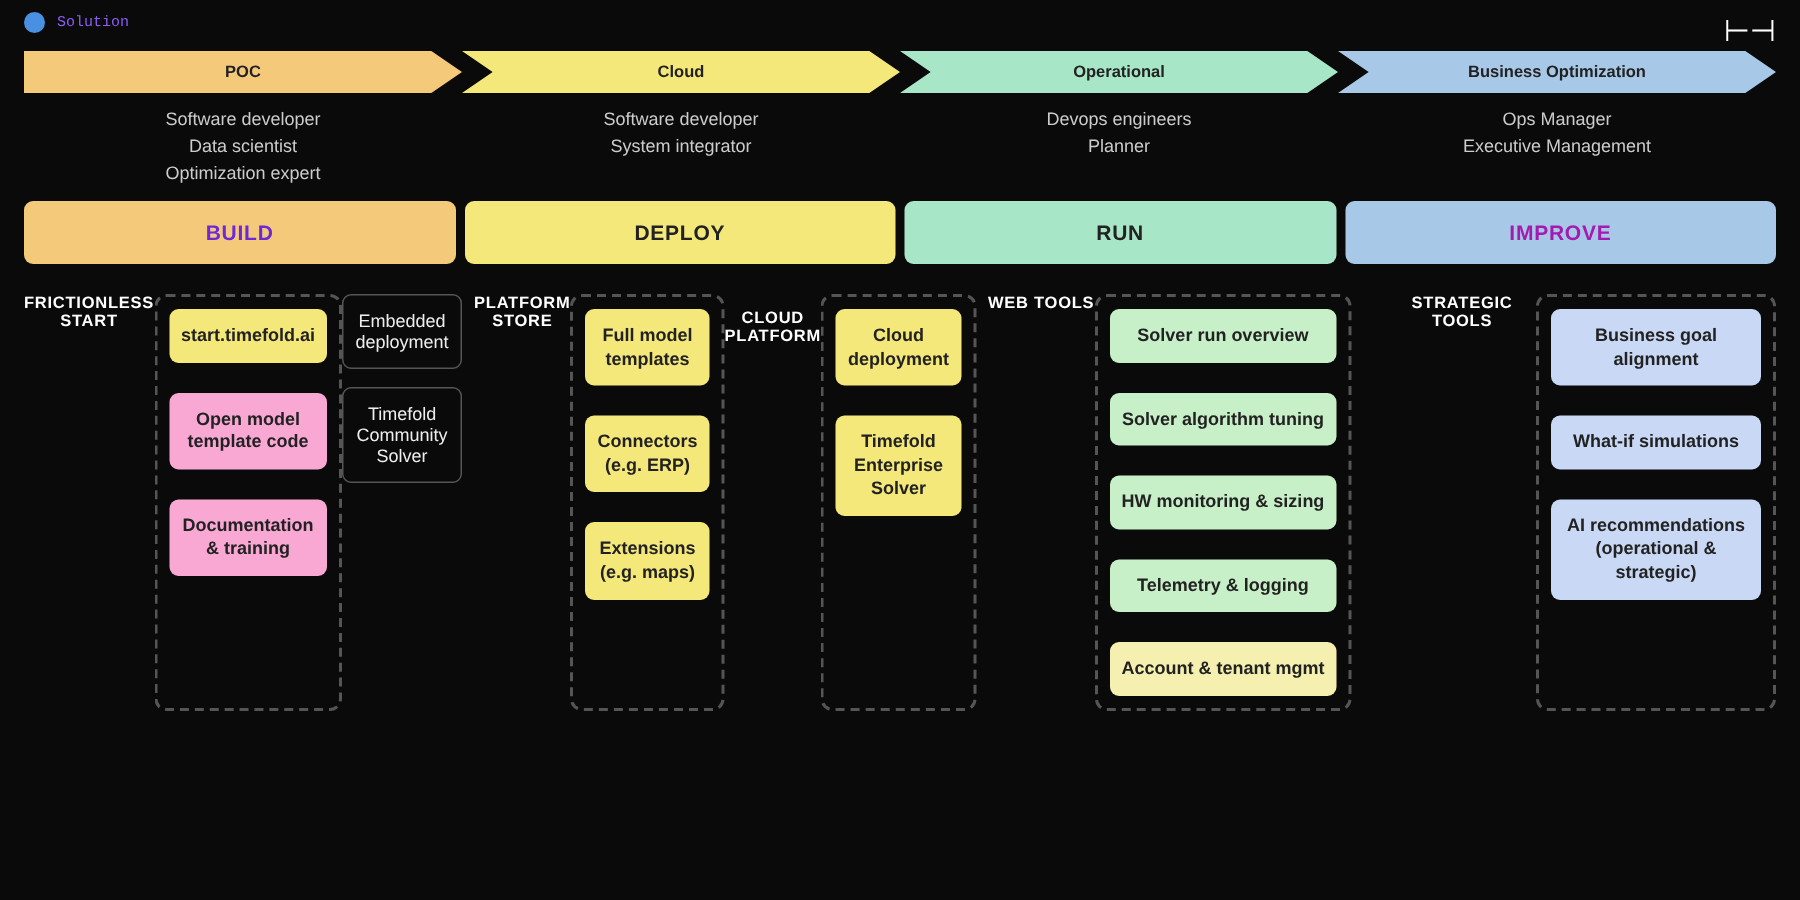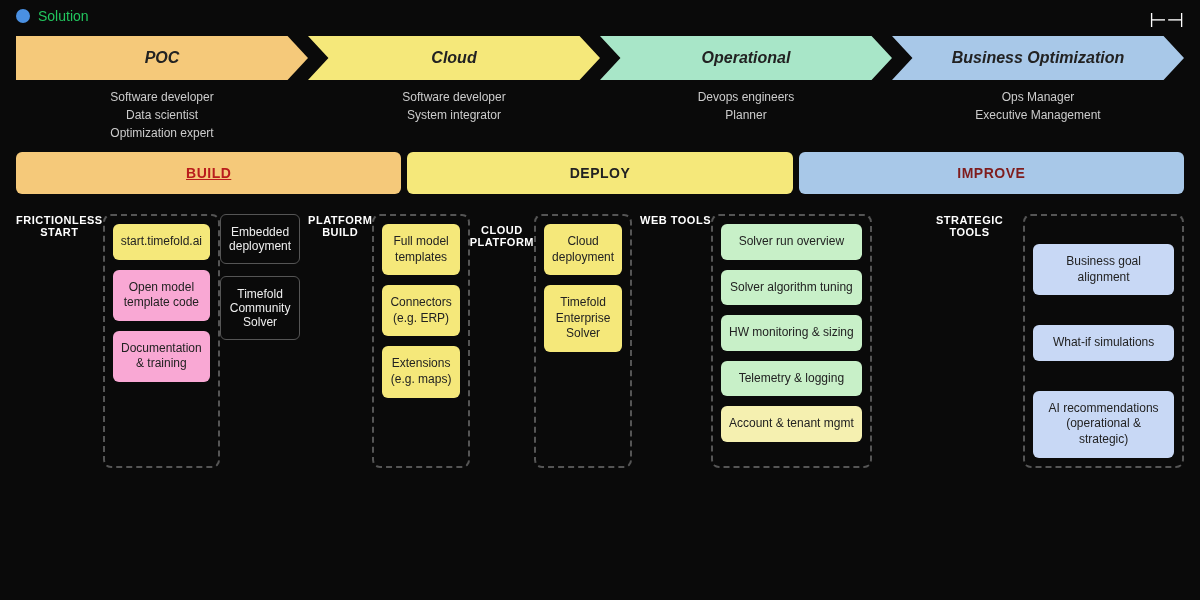--- a/index.html
+++ b/index.html
@@ -20,52 +20,52 @@
       padding: 8px 16px;
       position: relative;
     }
     .solution-dot {
       width: 14px; height: 14px;
       background: #4a90e2;
       border-radius: 50%;
       margin-right: 8px;
     }
     .solution-label {
-      color: #22c55e;
-      font-size: 14px;
+      color: #8b5cf6;
+      font-size: 10px;
+      font-family: Liberation Mono, monospace;
     }
     .logo {
       position: absolute;
       right: 16px;
       top: 8px;
       font-size: 20px;
       color: #fff;
     }
 
     
     .phases-row {
       display: flex;
       align-items: center;
       padding: 0 16px;
       margin-top: 4px;
       gap: 0;
     }
     .phase-arrow {
       flex: 1;
-      height: 44px;
+      height: 28px;
       display: flex;
       align-items: center;
       justify-content: center;
-      font-size: 16px;
+      font-size: 11px;
       font-weight: 600;
       color: #222;
       position: relative;
       clip-path: polygon(0% 0%, 93% 0%, 100% 50%, 93% 100%, 0% 100%, 7% 50%);
       text-align: center;
-      font-style: italic;
     }
     .phase-arrow:first-child {
       clip-path: polygon(0% 0%, 93% 0%, 100% 50%, 93% 100%, 0% 100%);
     }
     .phase-poc { background: #f5c97a; }
     .phase-pilot { background: #f5e87a; }
     .phase-operational { background: #a8e6c8; }
     .phase-bizopt { background: #a8c8e8; }
 
     
@@ -95,24 +95,24 @@
       display: flex;
       align-items: center;
       justify-content: center;
       font-size: 14px;
       font-weight: 700;
       border-radius: 6px;
       border: none;
       cursor: default;
       letter-spacing: 0.5px;
     }
-    .btn-build { background: #f5c97a; color: #b91c1c; text-decoration: underline; }
+    .btn-build { background: #f5c97a; color: #6d28d9; }
     .btn-deploy { background: #f5e87a; color: #222; }
     .btn-run { background: #a8e6c8; color: #222; }
-    .btn-improve { background: #a8c8e8; color: #7f1d1d; }
+    .btn-improve { background: #a8c8e8; color: #a21caf; }
 
     
     .main-content {
       display: flex;
       padding: 12px 16px 0 16px;
       gap: 8px;
       margin-top: 8px;
     }
     .column {
       flex: 1;
@@ -126,35 +126,36 @@
       text-align: center;
       margin-bottom: 8px;
       letter-spacing: 0.5px;
     }
     .dashed-box {
       border: 2px dashed #555;
       border-radius: 8px;
       padding: 8px;
       display: flex;
       flex-direction: column;
-      gap: 10px;
+      gap: 20px;
+      font-weight: bold;
     }
     .card {
       border-radius: 6px;
       padding: 10px 8px;
       font-size: 12px;
       text-align: center;
       color: #222;
       line-height: 1.3;
     }
     .card-yellow { background: #f5e87a; }
     .card-pink { background: #f9a8d4; }
     .card-light-yellow { background: #f5f0b0; }
     .card-light-green { background: #c8f0c8; }
-    .card-light-blue { background: #c8d8f5; margin-top: 20px; }
+    .card-light-blue { background: #c8d8f5; }
 
     .section-label {
       font-size: 11px;
       font-weight: 700;
       color: #fff;
       text-align: center;
       margin-top: 10px;
       margin-bottom: 6px;
       letter-spacing: 0.5px;
     }
@@ -189,40 +190,41 @@
 <div class="personas-row">
   <div class="persona-cell">Software developer<br>Data scientist<br>Optimization expert</div>
   <div class="persona-cell">Software developer<br>System integrator</div>
   <div class="persona-cell">Devops engineers<br>Planner</div>
   <div class="persona-cell">Ops Manager<br>Executive Management</div>
 </div>
 
 <div class="actions-row">
   <div class="action-btn btn-build">BUILD</div>
   <div class="action-btn btn-deploy">DEPLOY</div>
+  <div class="action-btn btn-run">RUN</div>
   <div class="action-btn btn-improve">IMPROVE</div>
 </div>
 
 <div class="main-content">
 
   <div class="column">
     <div class="col-title">FRICTIONLESS START</div>
     <div class="dashed-box">
       <div class="card card-yellow">start.timefold.ai</div>
       <div class="card card-pink">Open model template code</div>
       <div class="card card-pink">Documentation &amp; training</div>
     </div>
     <div style="display:flex; flex-direction:column; gap:6px;">
       <div class="standalone-box">Embedded deployment</div>
       <div class="standalone-box">Timefold Community Solver</div>
     </div>
   </div>
 
   <div class="column">
-    <div class="col-title">PLATFORM BUILD</div>
+    <div class="col-title">PLATFORM STORE</div>
     <div class="dashed-box">
       <div class="card card-yellow">Full model templates</div>
       <div class="card card-yellow">Connectors (e.g. ERP)</div>
       <div class="card card-yellow">Extensions (e.g. maps)</div>
     </div>
     <div class="section-label">CLOUD PLATFORM</div>
     <div class="dashed-box">
       <div class="card card-yellow">Cloud deployment</div>
       <div class="card card-yellow">Timefold Enterprise Solver</div>
     </div>

